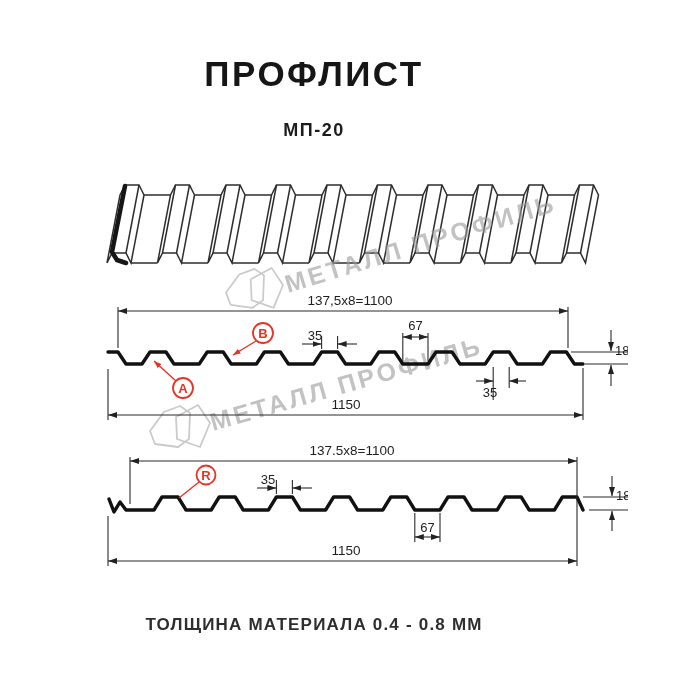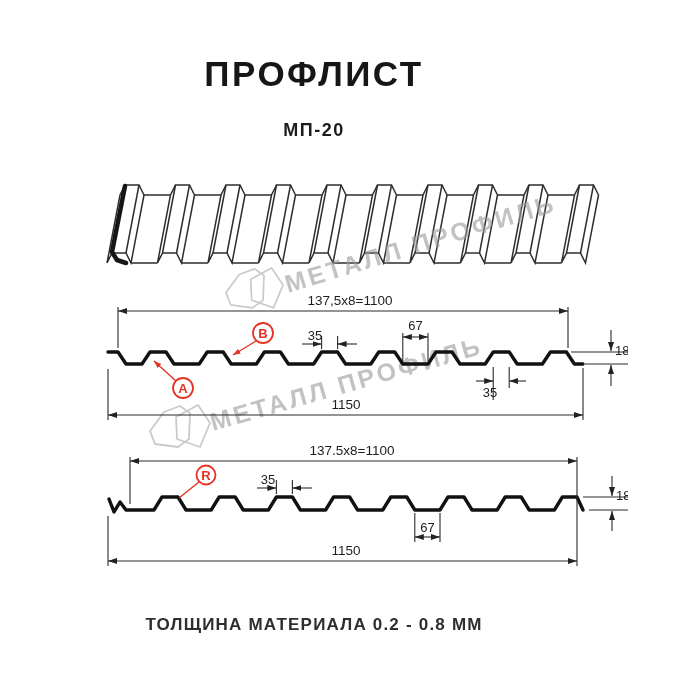--- a/index.html
+++ b/index.html
@@ -176,14 +176,14 @@
       </g>
 
       <g>
         <line class="red" x1="199" y1="482" x2="179" y2="498"></line>
         <circle class="redc" cx="206" cy="475" r="9.5"></circle>
         <text class="lbl" x="206" y="480" text-anchor="middle">R</text>
       </g>
     </g>
   </svg>
 
-  <div class="footer-note">ТОЛЩИНА МАТЕРИАЛА 0.2 - 0.8 ММ</div>
+  <div class="footer-note">ТОЛЩИНА МАТЕРИАЛА 0.4 - 0.8 ММ</div>
 </div>
 
 </body></html>

